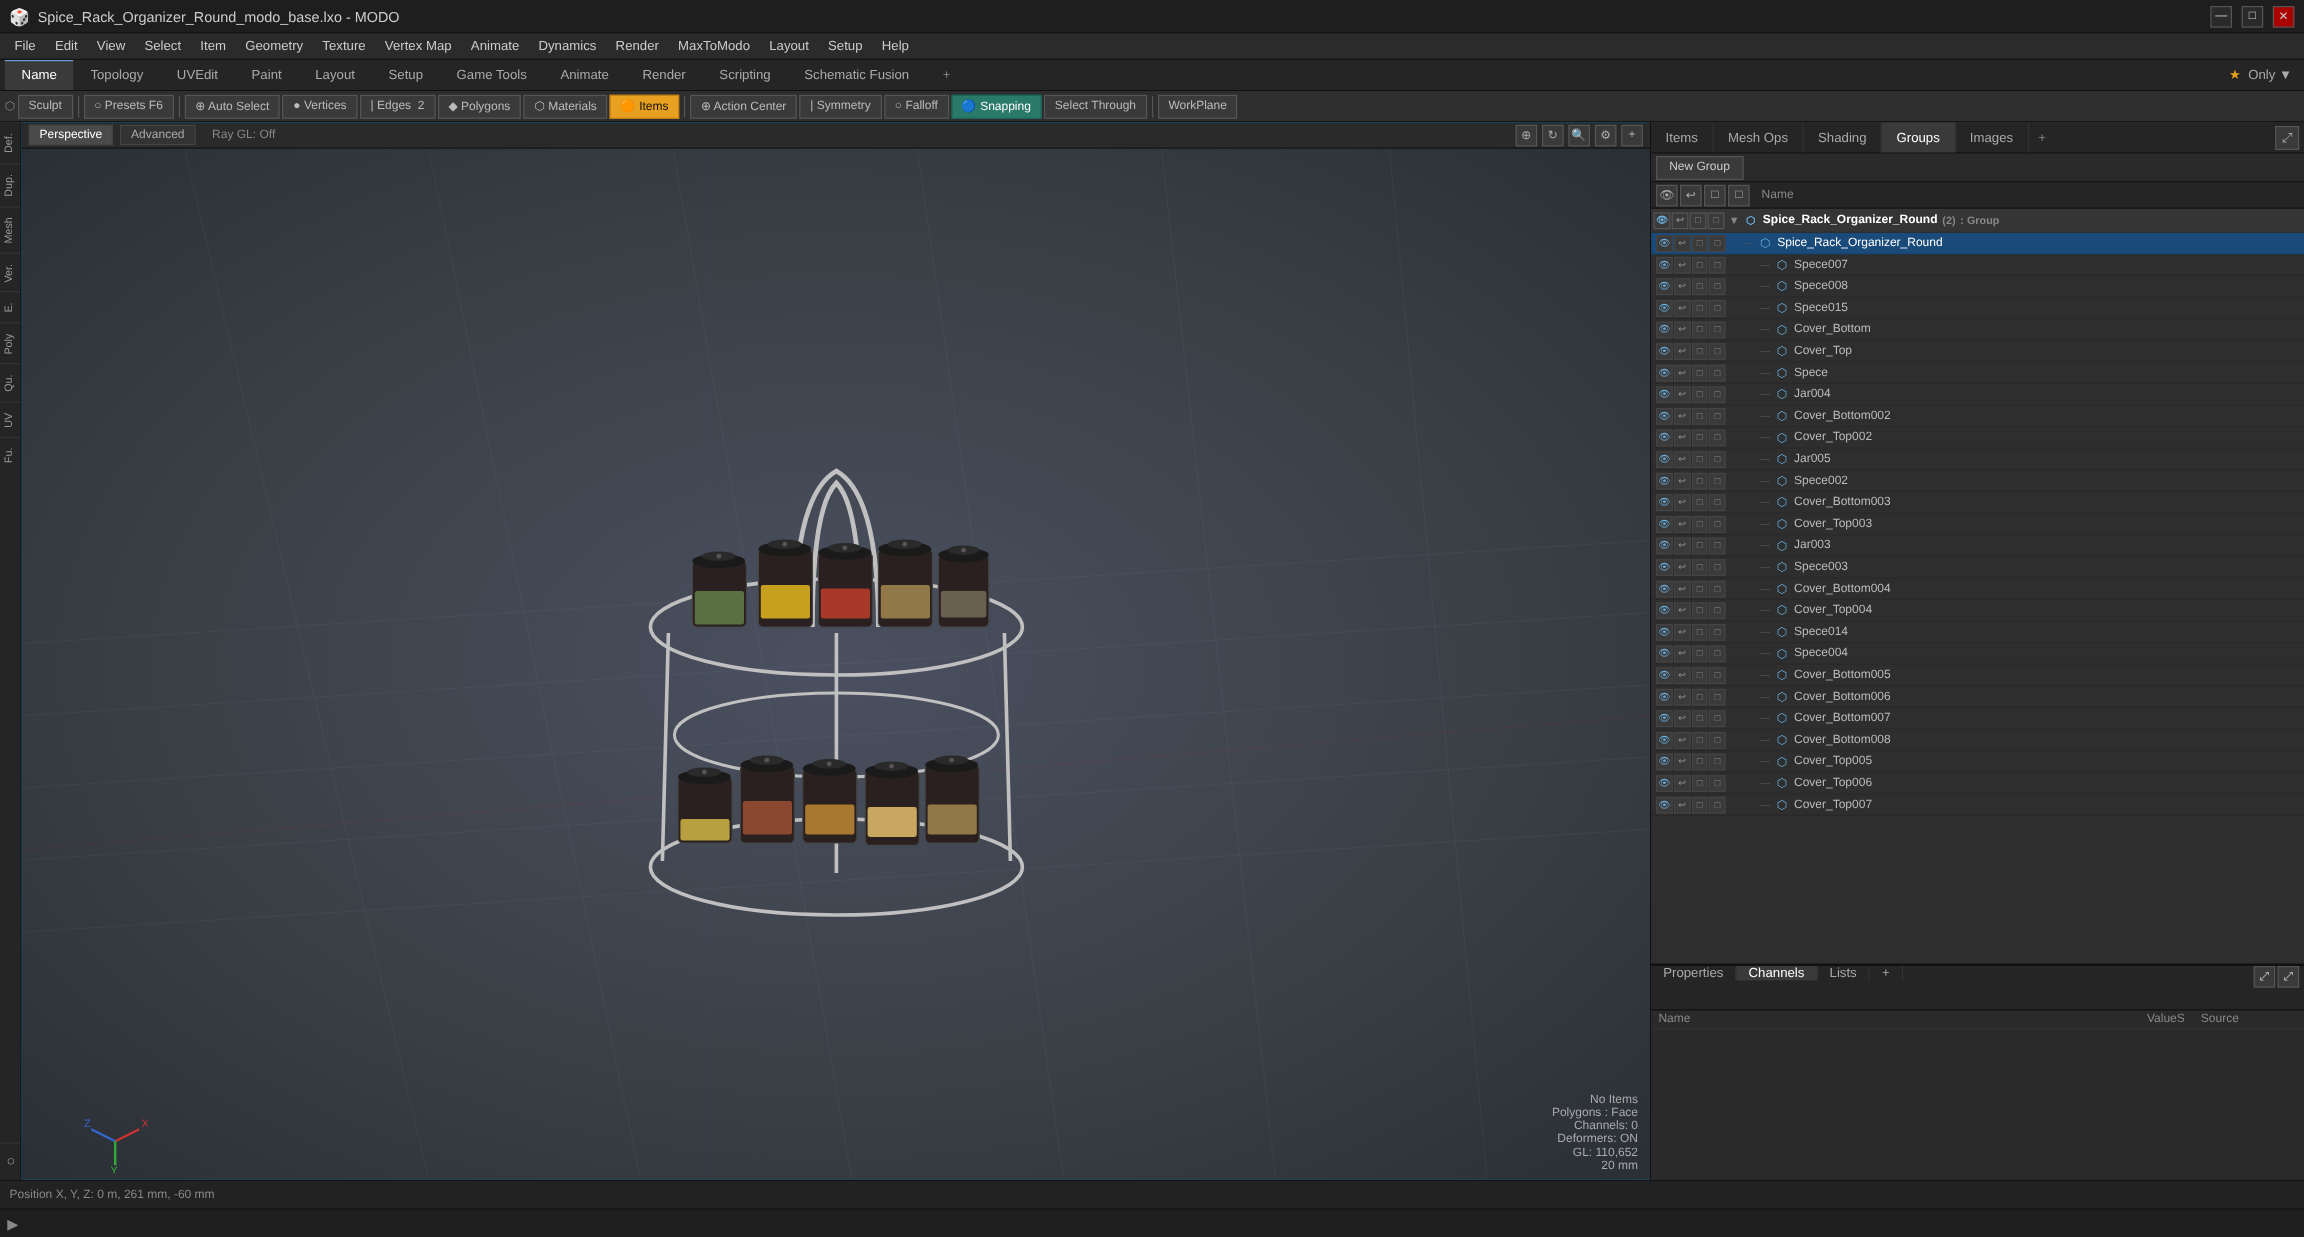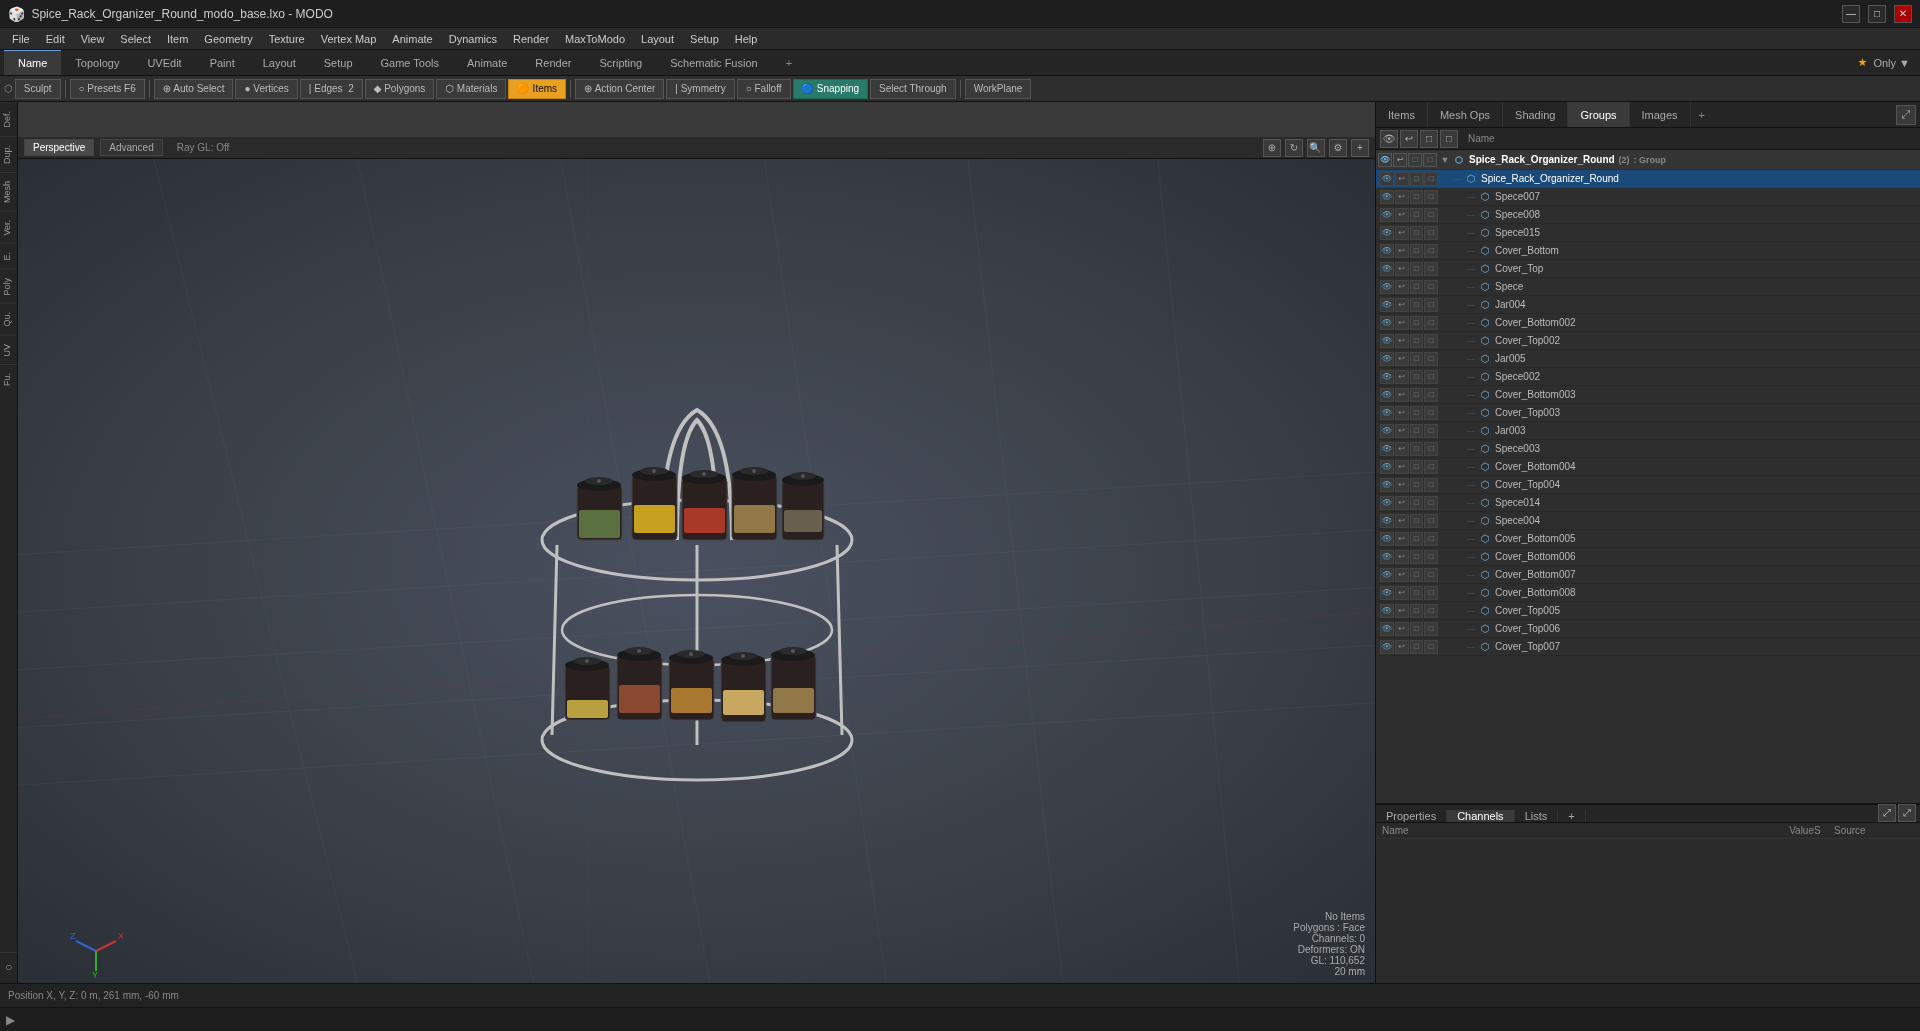--- a/index.html
+++ b/index.html
@@ -143,21 +143,20 @@
       cursor: pointer;
       border-bottom: 1px solid #333;
     }
 
     
     #viewport {
       flex: 1;
       background: #0369a1;
       position: relative;
       overflow: hidden;
-      margin-top: 35px;
     }
     #viewport-header {
       height: 22px;
       background: #2a2a2a;
       display: flex;
       align-items: center;
       padding: 0 6px;
       gap: 6px;
       border-bottom: 1px solid #111;
     }
@@ -355,24 +354,24 @@
 
     
     #bottom-right-panel {
       height: 180px;
       background: #2a2a2a;
       border-top: 2px solid #111;
       display: flex;
       flex-direction: column;
     }
     #brp-tabs {
-      height: 18px;
+      height: 37px;
       background: #252525;
       display: flex;
-      align-items: flex-end;
+      align-items: flex-start;
       border-bottom: 1px solid #111;
     }
     .brp-tab {
       padding: 0 10px;
       color: #aaa;
       cursor: pointer;
       font-size: 11px;
       display: flex;
       align-items: center;
       border-right: 1px solid #333;
@@ -687,20 +686,23 @@
       <div class="rp-tab">Shading</div>
       <div class="rp-tab active">Groups</div>
       <div class="rp-tab">Images</div>
       <div class="rp-plus">+</div>
       <div style="flex:1;"></div>
       <div style="display:flex; align-items:center; padding-right:4px; gap:2px;">
         <div class="rp-icon-btn">⤢</div>
       </div>
     </div>
 
+    <div id="right-panel-toolbar">
+      <div class="rp-tool-btn">New Group</div>
+    </div>
 
     <div id="groups-icons">
       <div class="gi-btn">👁</div>
       <div class="gi-btn">↩</div>
       <div class="gi-btn">□</div>
       <div class="gi-btn">□</div>
       <div style="flex:1; padding-left:8px; font-size:10px; color:#888;">Name</div>
     </div>
 
     <div class="tree-item group-root" style="height:20px; background:#353535; padding-left:2px;">

